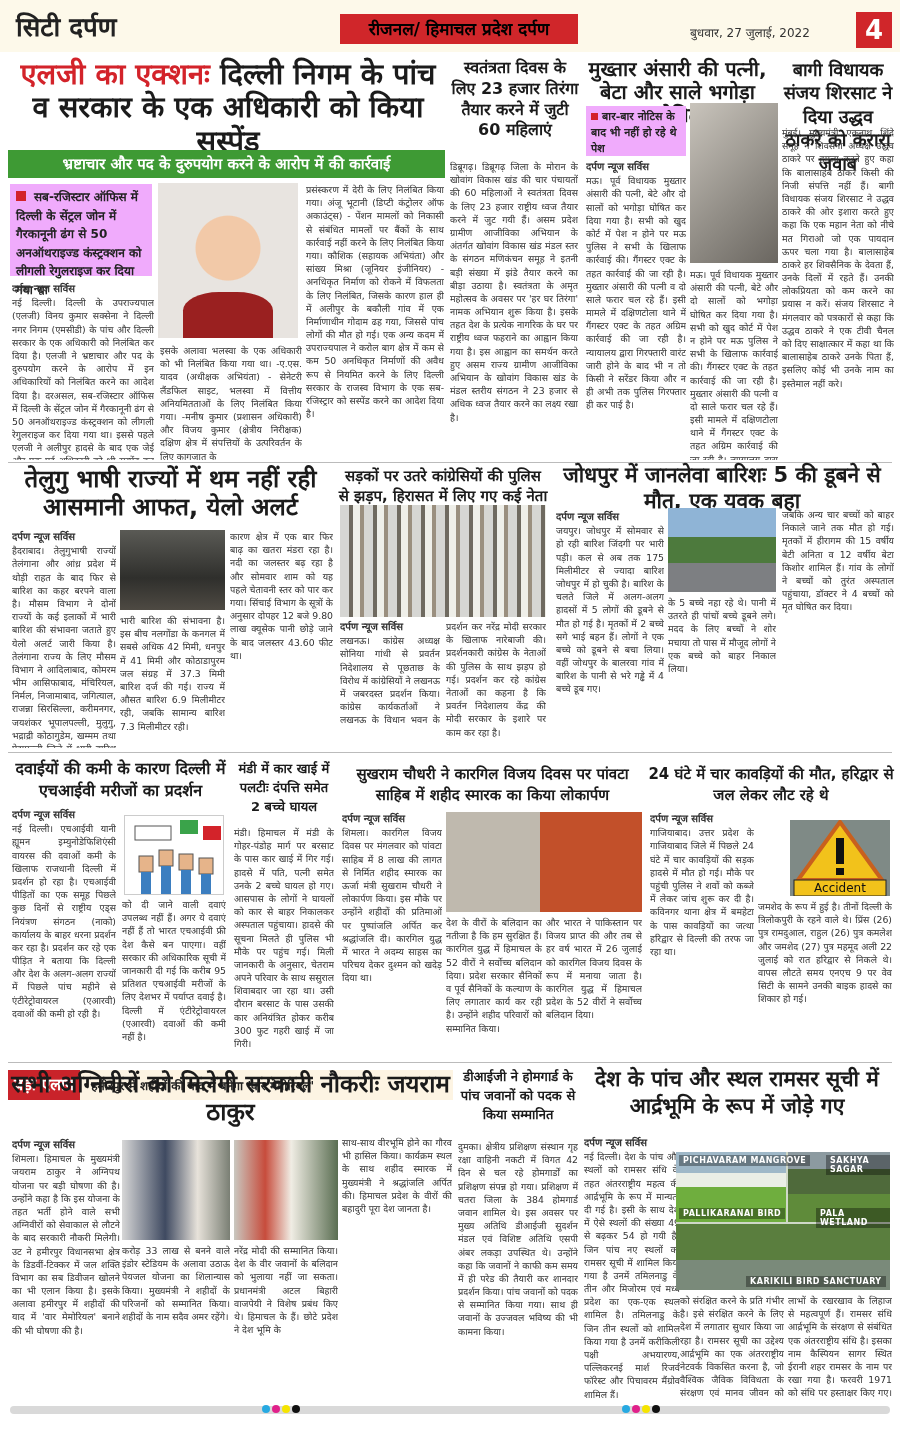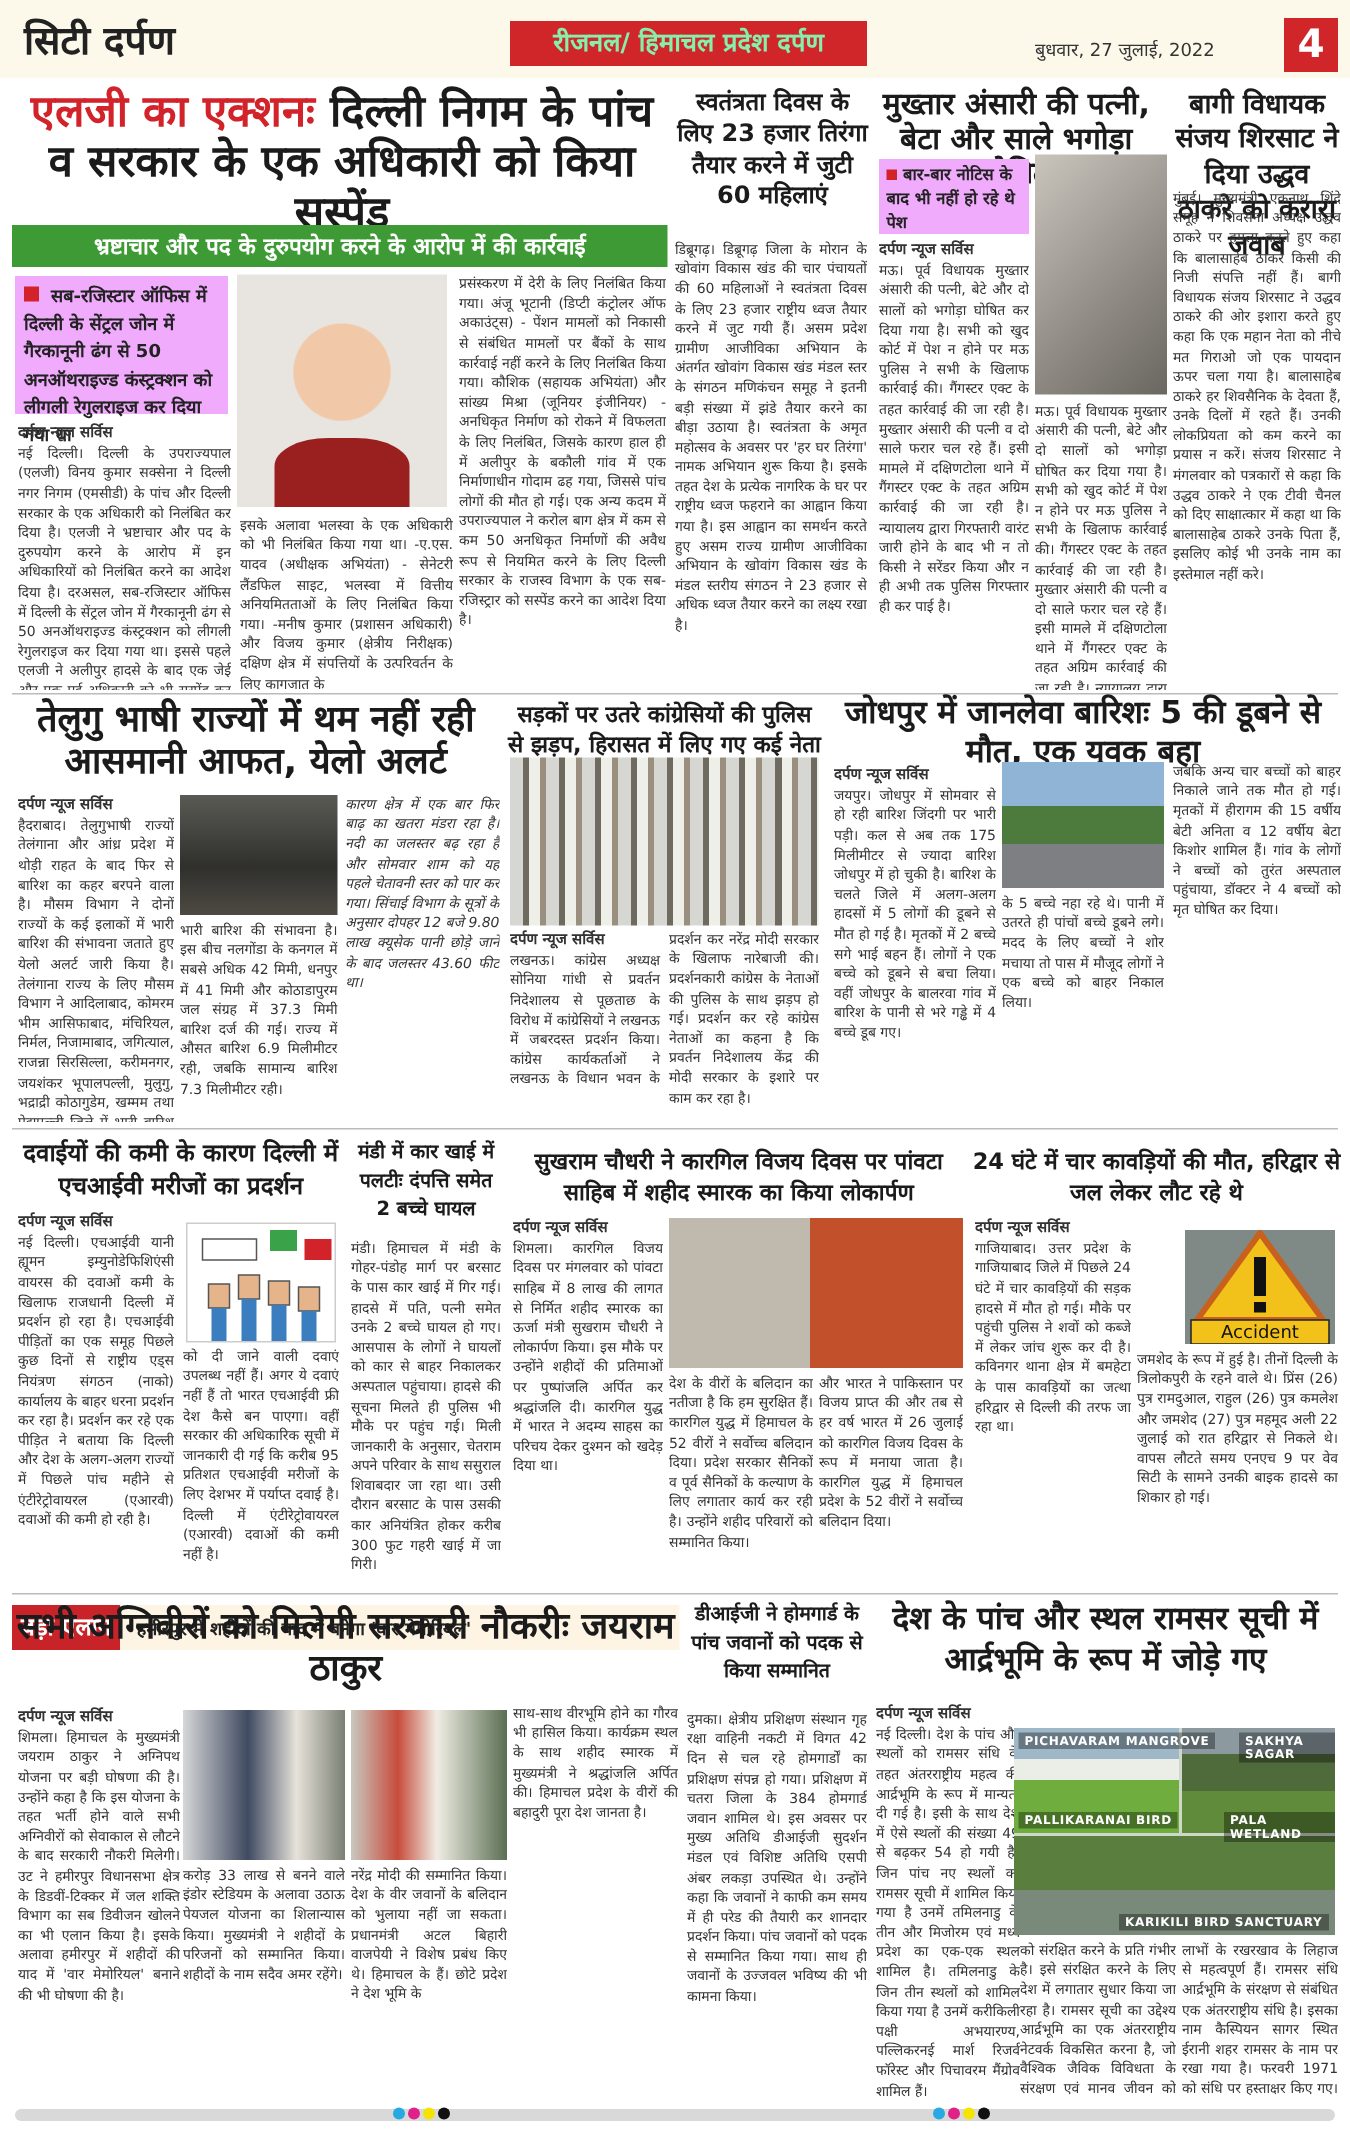--- a/index.html
+++ b/index.html
@@ -1,20 +1,20 @@
 <!DOCTYPE html>
 <html><head>
 <meta charset="utf-8">
 <style>
   * { box-sizing: border-box; margin: 0; padding: 0; }
   body { width: 900px; height: 1431px; background: #fff; font-family: "DejaVu Sans", sans-serif; color: #222; overflow: hidden; position: relative; }
   .abs { position: absolute; }
   .masthead { left:0; top:0; width:900px; height:52px; background:#fdf9ea; }
   .logo { left:16px; top:8px; font-size:26px; font-weight:bold; color:#222; font-family:"DejaVu Serif", serif; }
-  .section-tab { left:340px; top:14px; width:238px; height:30px; background:#d0262a; color:#86efac; font-size:17px; font-weight:bold; text-align:center; line-height:30px; }
+  .section-tab { left:340px; top:14px; width:238px; height:30px; background:#d0262a; color:#000000; font-size:17px; font-weight:bold; text-align:center; line-height:30px; }
   .dateline { left:690px; top:24px; font-size:12px; color:#333; }
   .pageno { left:856px; top:12px; width:36px; height:36px; background:#d0262a; color:#fff; font-size:26px; font-weight:bold; text-align:center; line-height:36px; }
   .hl { font-weight:bold; color:#1b1b1b; text-align:center; line-height:1.15; }
   .red { color:#d3232a; }
   .green-bar { background:#3e9a34; color:#fff; font-weight:bold; text-align:center; }
   .callout { background:#f0abfc; font-weight:bold; color:#222; font-size:14px; line-height:1.45; padding:8px 10px; }
   .callout .sq { display:inline-block; width:10px; height:10px; background:#d3232a; margin-right:8px; }
   .body { font-size:9.3px; line-height:1.42; color:#333; text-align:justify; overflow:hidden; }
   .byline { font-weight:bold; font-size:10px; display:block; }
   .photo { overflow:hidden; }
@@ -79,21 +79,21 @@
 
 <div class="abs hr" style="left:8px;top:462px;width:884px;"></div>
 
 <div class="abs hl" style="left:8px;top:466px;width:325px;font-size:24px;">तेलुगु भाषी राज्यों में थम नहीं रही आसमानी आफत, येलो अलर्ट</div>
 <div class="abs body" style="left:12px;top:530px;width:104px;height:218px;">
   <span class="byline">दर्पण न्यूज सर्विस</span>
   <span>हैदराबाद। तेलुगुभाषी राज्यों तेलंगाना और आंध्र प्रदेश में थोड़ी राहत के बाद फिर से बारिश का कहर बरपने वाला है। मौसम विभाग ने दोनों राज्यों के कई इलाकों में भारी बारिश की संभावना जताते हुए येलो अलर्ट जारी किया है। तेलंगाना राज्य के लिए मौसम विभाग ने आदिलाबाद, कोमरम भीम आसिफाबाद, मंचिरियल, निर्मल, निजामाबाद, जगित्याल, राजन्ना सिरसिल्ला, करीमनगर, जयशंकर भूपालपल्ली, मुलुगु, भद्राद्री कोठागुडेम, खम्मम तथा पेद्दापल्ली जिले में भारी बारिश का येलो अलर्ट जारी किया है।</span>
 </div>
 <div class="abs photo p-flood" style="left:120px;top:530px;width:105px;height:80px;"></div>
 <div class="abs body" style="left:120px;top:614px;width:105px;height:134px;">भारी बारिश की संभावना है। इस बीच नलगोंडा के कनगल में सबसे अधिक 42 मिमी, धनपुर में 41 मिमी और कोठाडापुरम जल संग्रह में 37.3 मिमी बारिश दर्ज की गई। राज्य में औसत बारिश 6.9 मिलीमीटर रही, जबकि सामान्य बारिश 7.3 मिलीमीटर रही।</div>
-<div class="abs body" style="left:230px;top:530px;width:103px;height:218px;font-style:italic;">कारण क्षेत्र में एक बार फिर बाढ़ का खतरा मंडरा रहा है। नदी का जलस्तर बढ़ रहा है और सोमवार शाम को यह पहले चेतावनी स्तर को पार कर गया। सिंचाई विभाग के सूत्रों के अनुसार दोपहर 12 बजे 9.80 लाख क्यूसेक पानी छोड़े जाने के बाद जलस्तर 43.60 फीट था।</div>
+<div class="abs body" style="left:230px;top:530px;width:103px;height:218px;">कारण क्षेत्र में एक बार फिर बाढ़ का खतरा मंडरा रहा है। नदी का जलस्तर बढ़ रहा है और सोमवार शाम को यह पहले चेतावनी स्तर को पार कर गया। सिंचाई विभाग के सूत्रों के अनुसार दोपहर 12 बजे 9.80 लाख क्यूसेक पानी छोड़े जाने के बाद जलस्तर 43.60 फीट था।</div>
 
 <div class="abs hl" style="left:338px;top:466px;width:210px;font-size:15px;line-height:1.35;">सड़कों पर उतरे कांग्रेसियों की पुलिस से झड़प, हिरासत में लिए गए कई नेता</div>
 <div class="abs photo p-crowd" style="left:340px;top:505px;width:206px;height:112px;"></div>
 <div class="abs body" style="left:340px;top:620px;width:206px;height:128px;column-count:2;column-gap:6px;">
   <span class="byline">दर्पण न्यूज सर्विस</span>
   <span>लखनऊ। कांग्रेस अध्यक्ष सोनिया गांधी से प्रवर्तन निदेशालय से पूछताछ के विरोध में कांग्रेसियों ने लखनऊ में जबरदस्त प्रदर्शन किया। कांग्रेस कार्यकर्ताओं ने लखनऊ के विधान भवन के प्रदर्शन कर नरेंद्र मोदी सरकार के खिलाफ नारेबाजी की। प्रदर्शनकारी कांग्रेस के नेताओं की पुलिस के साथ झड़प हो गई। प्रदर्शन कर रहे कांग्रेस नेताओं का कहना है कि प्रवर्तन निदेशालय केंद्र की मोदी सरकार के इशारे पर काम कर रहा है।</span>
 </div>
 
 <div class="abs hl" style="left:552px;top:462px;width:340px;font-size:21px;line-height:1.25;">जोधपुर में जानलेवा बारिशः 5 की डूबने से मौत, एक युवक बहा</div>
 <div class="abs body" style="left:556px;top:510px;width:108px;height:238px;">

